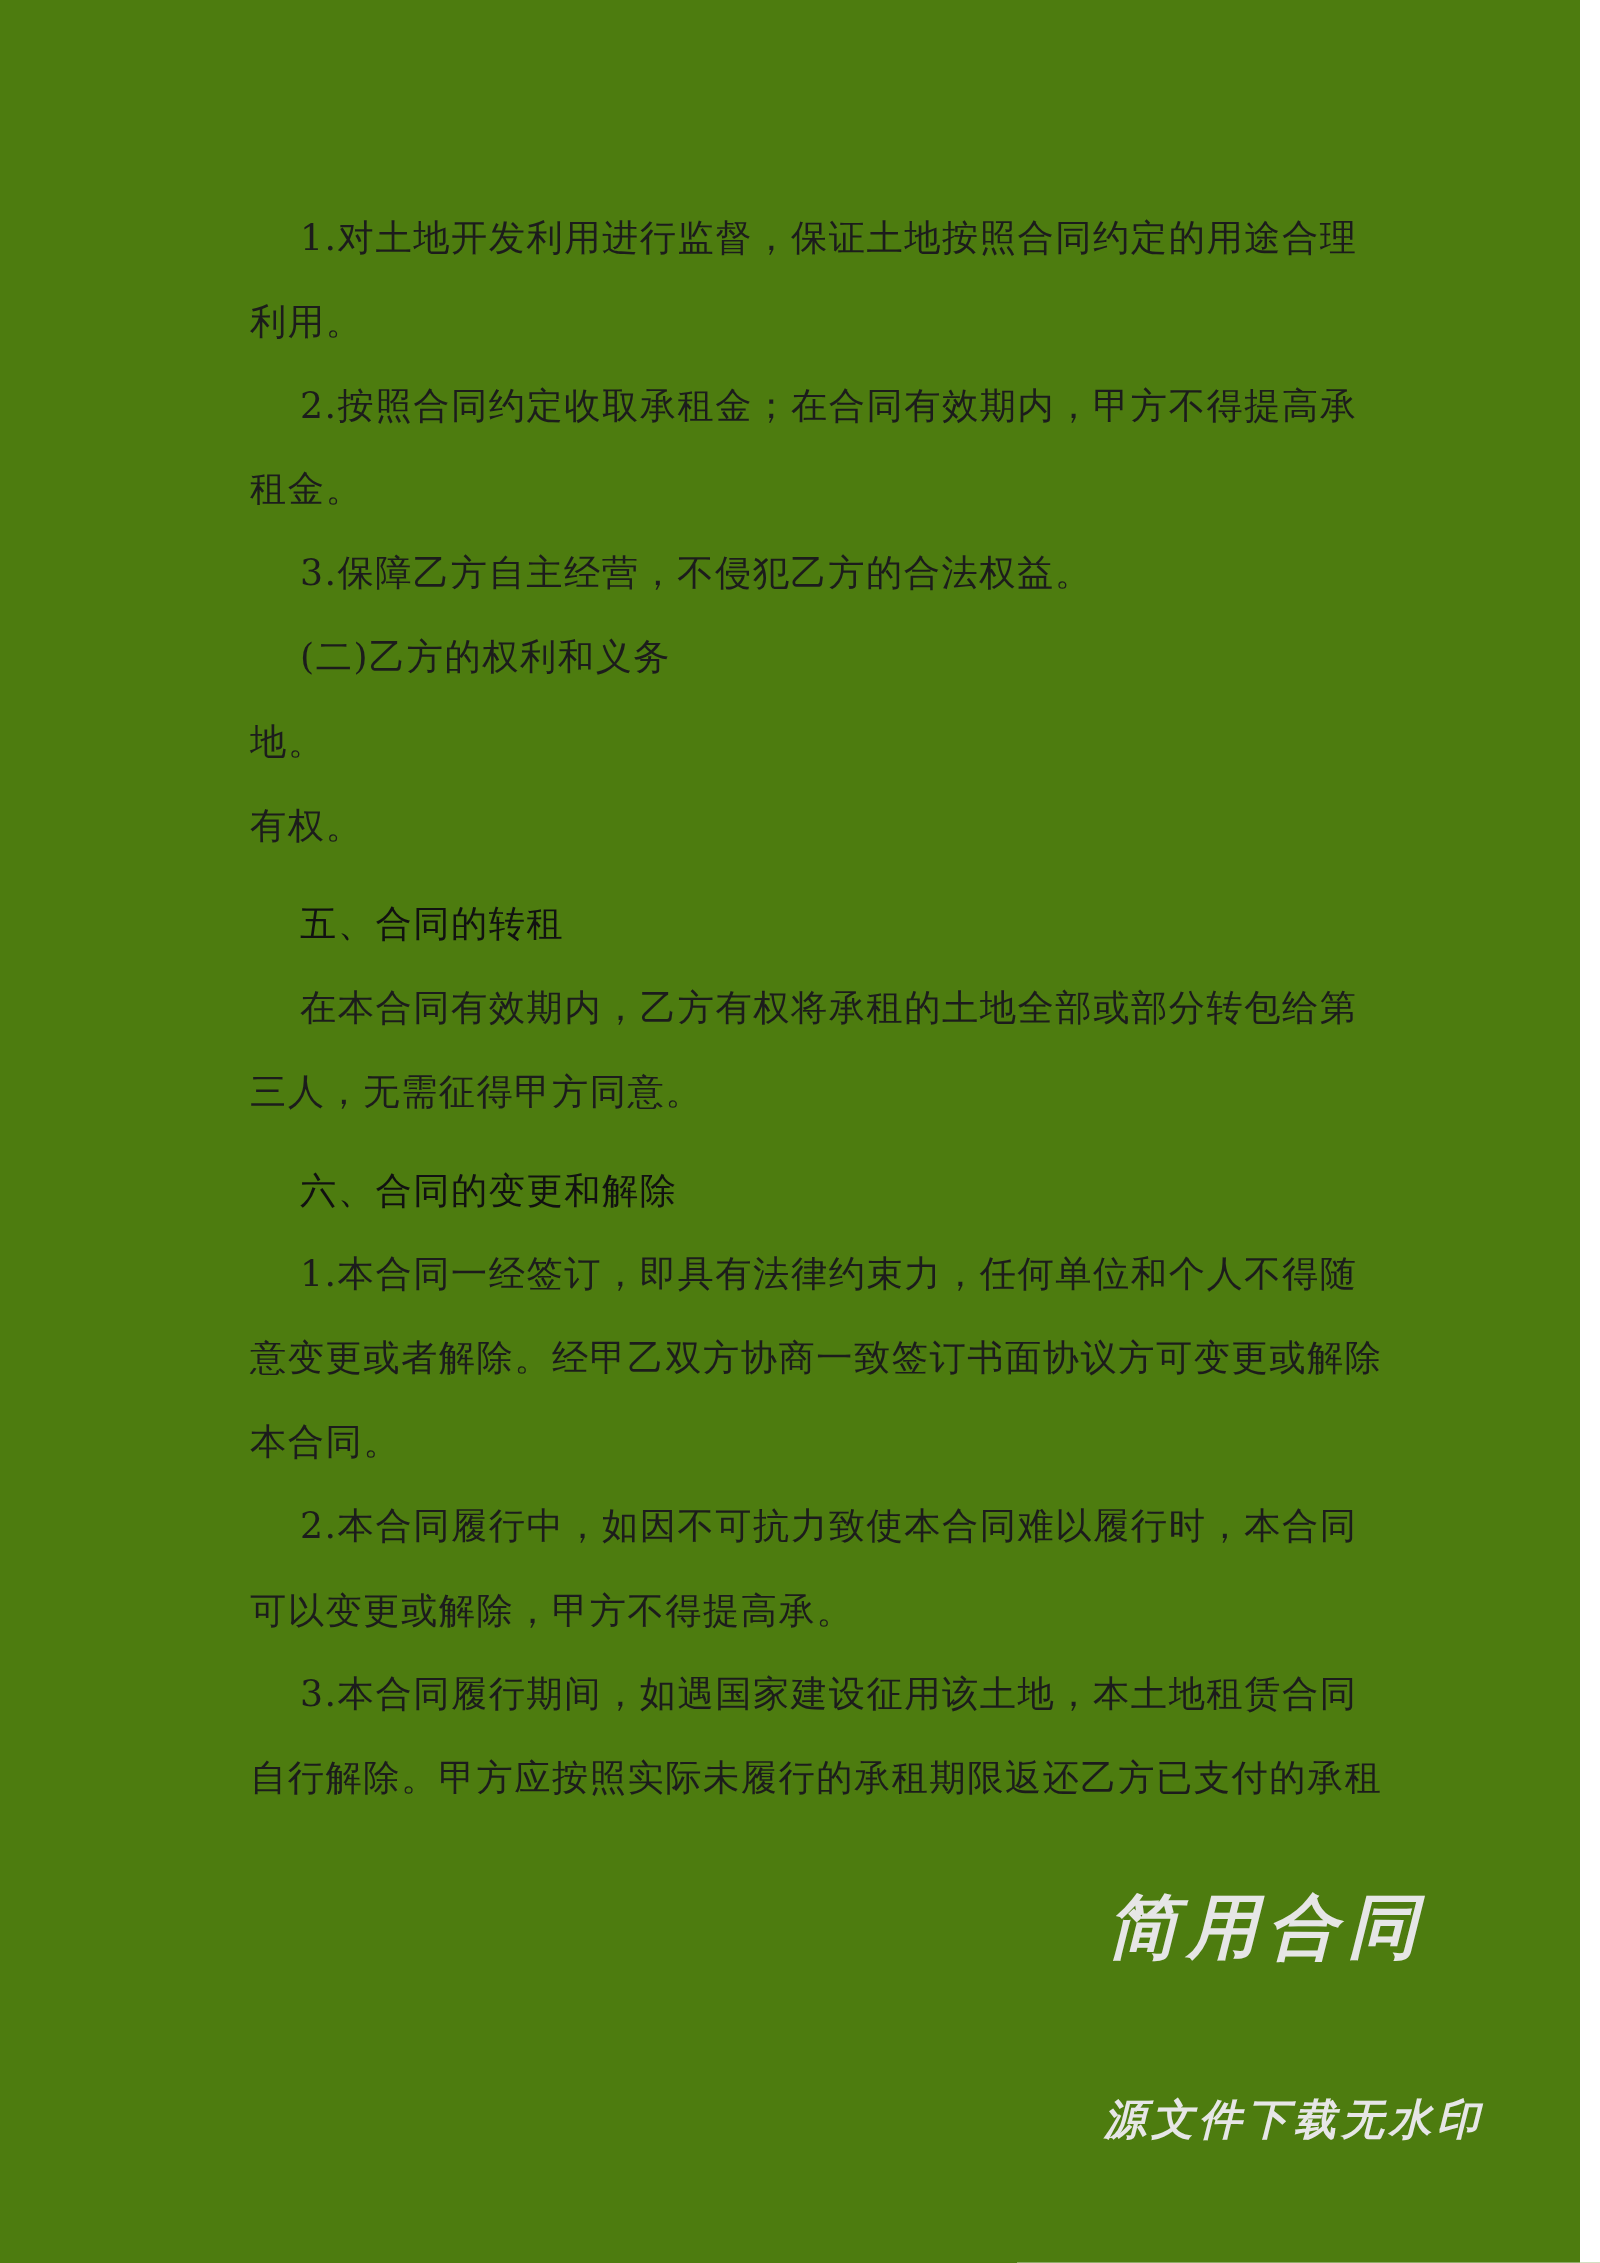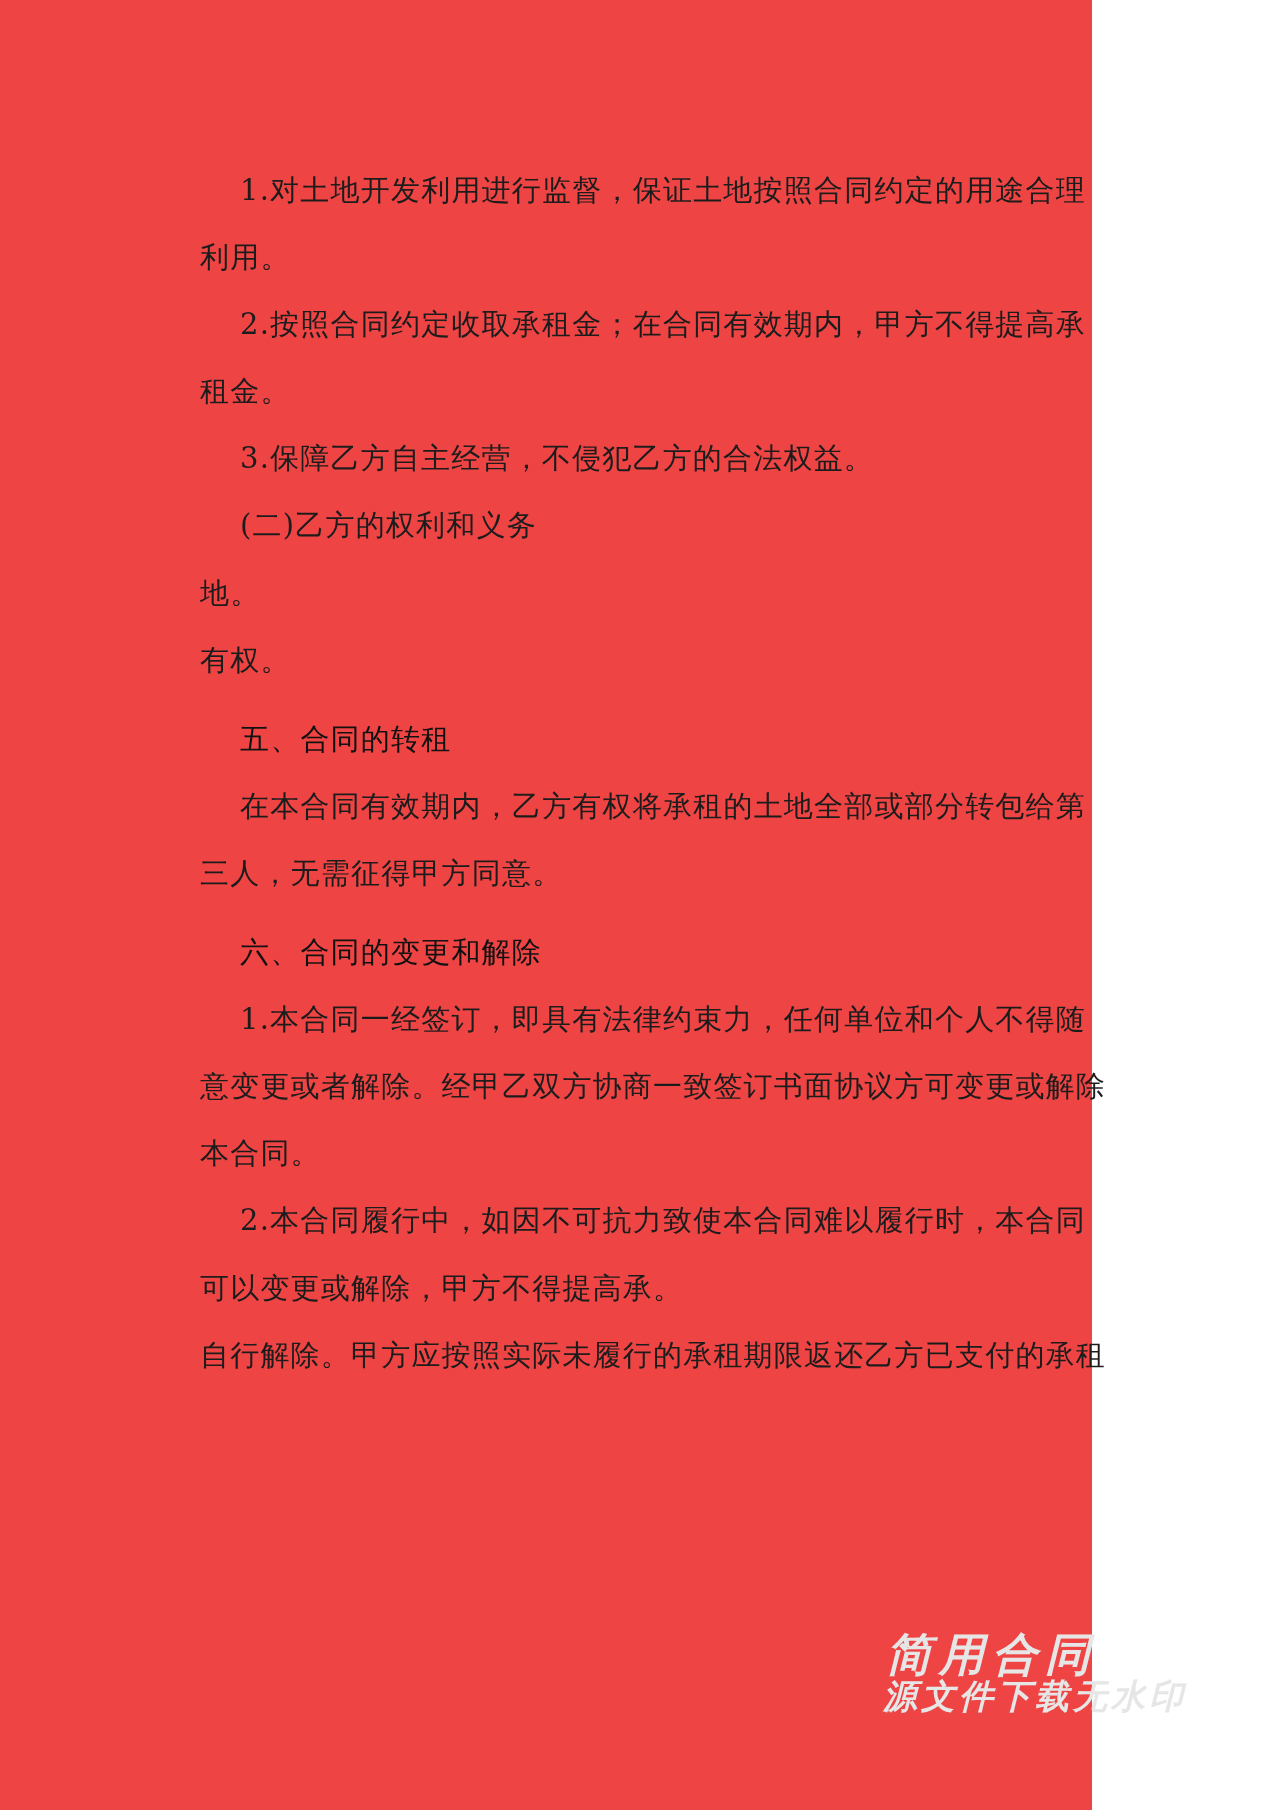--- a/index.html
+++ b/index.html
@@ -12,23 +12,23 @@
     height: 1810px;
     position: relative;
     overflow: hidden;
     font-family: "DejaVu Serif", "Liberation Serif", serif;
     color: #1a1a1a;
   }
   .page {
     position: absolute;
     left: 0;
     top: 0;
-    width: 1092px;
+    width: 1264px;
     height: 1810px;
-    background: #ef4444;
+    background: #4d7c0f;
   }
   .body-text {
     position: absolute;
     left: 200px;
     top: 170px;
     width: 886px;
   }
   .line {
     height: 67.1px;
     line-height: 40px;
@@ -55,22 +55,22 @@
     position: absolute;
     color: #e6e6e6;
     font-family: "DejaVu Sans", "Liberation Sans", sans-serif;
     font-weight: bold;
     font-style: italic;
     white-space: nowrap;
     pointer-events: none;
   }
   .watermark.brand {
     left: 886px;
-    top: 1620px;
-    font-size: 45px;
+    top: 1508px;
+    font-size: 56px;
     letter-spacing: 8px;
     line-height: 70px;
     font-style: italic;
   }
   .watermark.tagline {
     left: 883px;
     top: 1676px;
     font-size: 34px;
     letter-spacing: 4px;
     line-height: 40px;
@@ -91,18 +91,19 @@
     <div class="line">有权。</div>
     <div class="line indent heading">五、合同的转租</div>
     <div class="line indent justify">在本合同有效期内，乙方有权将承租的土地全部或部分转包给第</div>
     <div class="line">三人，无需征得甲方同意。</div>
     <div class="line indent heading">六、合同的变更和解除</div>
     <div class="line indent justify">1.本合同一经签订，即具有法律约束力，任何单位和个人不得随</div>
     <div class="line justify">意变更或者解除。经甲乙双方协商一致签订书面协议方可变更或解除</div>
     <div class="line">本合同。</div>
     <div class="line indent justify">2.本合同履行中，如因不可抗力致使本合同难以履行时，本合同</div>
     <div class="line">可以变更或解除，甲方不得提高承。</div>
+    <div class="line indent justify">3.本合同履行期间，如遇国家建设征用该土地，本土地租赁合同</div>
     <div class="line justify">自行解除。甲方应按照实际未履行的承租期限返还乙方已支付的承租</div>
   </div>
 
   <div class="watermark brand">简用合同</div>
   <div class="watermark tagline">源文件下载无水印</div>
 </div>
 
 </body></html>

